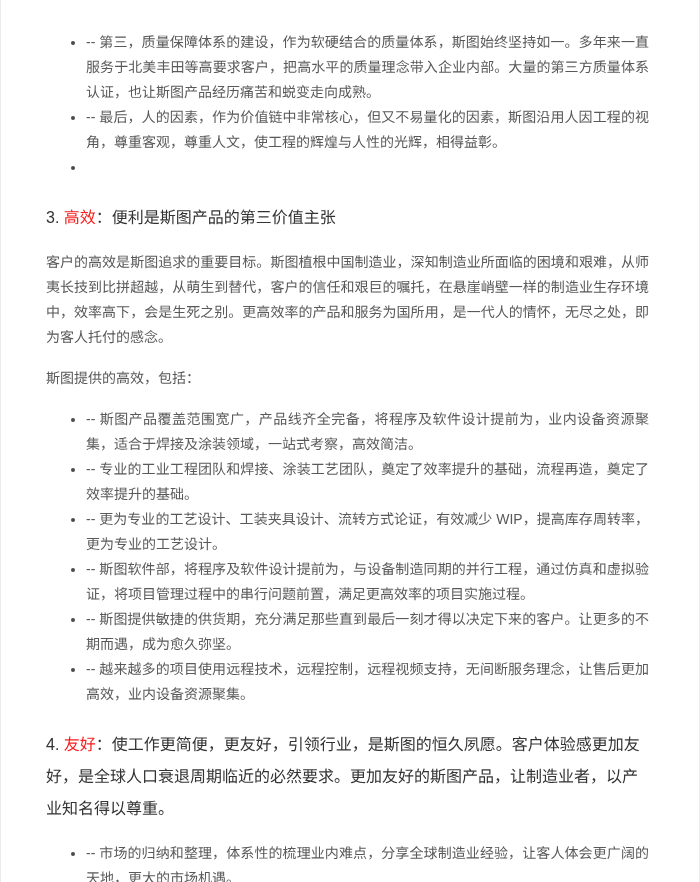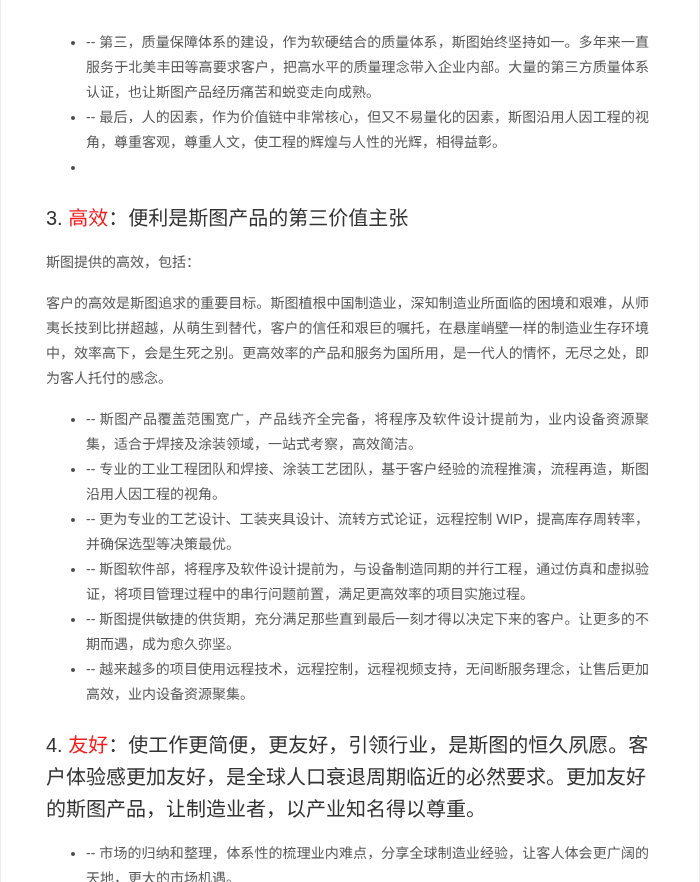--- a/index.html
+++ b/index.html
@@ -42,21 +42,21 @@
     min-height: 25px;
     color: var(--body_text, #595959);
     text-align: justify;
   }
   li::marker {
     color: var(--bullet, #4a4a4a);
     font-size: 13px;
   }
   h2 {
     margin: 16px 0 16px 0;
-    font-size: 20px;
+    font-size: 16px;
     line-height: 32px;
     font-weight: 400;
     color: var(--heading_text, #333333);
   }
   h2 .accent {
     color: var(--accent_red, #f81d1d);
   }
   .sec-quality ul { margin-top: 0; }
 </style>
 </head>
@@ -70,29 +70,29 @@
     <li>-- 第三，质量保障体系的建设，作为软硬结合的质量体系，斯图始终坚持如一。多年来一直服务于北美丰田等高要求客户，把高水平的质量理念带入企业内部。大量的第三方质量体系认证，也让斯图产品经历痛苦和蜕变走向成熟。</li>
         <li>-- 最后，人的因素，作为价值链中非常核心，但又不易量化的因素，斯图沿用人因工程的视角，尊重客观，尊重人文，使工程的辉煌与人性的光辉，相得益彰。</li>
         <li></li>
       </ul>
   </section>
 
   <section>
     <h2><span>3.</span>
       <span class="accent">高效</span><span>：便利是斯图产品的第三价值主张</span></h2>
 
+    <p>客户的高效是斯图追求的重要目标。斯图植根中国制造业，深知制造业所面临的困境和艰难，从师夷长技到比拼超越，从萌生到替代，客户的信任和艰巨的嘱托，在悬崖峭壁一样的制造业生存环境中，效率高下，会是生死之别。更高效率的产品和服务为国所用，是一代人的情怀，无尽之处，即为客人托付的感念。</p>
+
     <p>斯图提供的高效，包括：</p>
-
-    <p>客户的高效是斯图追求的重要目标。斯图植根中国制造业，深知制造业所面临的困境和艰难，从师夷长技到比拼超越，从萌生到替代，客户的信任和艰巨的嘱托，在悬崖峭壁一样的制造业生存环境中，效率高下，会是生死之别。更高效率的产品和服务为国所用，是一代人的情怀，无尽之处，即为客人托付的感念。</p>
 
     <ul>
 
     <li>-- 斯图产品覆盖范围宽广，产品线齐全完备，将程序及软件设计提前为，业内设备资源聚集，适合于焊接及涂装领域，一站式考察，高效简洁。</li>
-        <li>-- 专业的工业工程团队和焊接、涂装工艺团队，基于客户经验的流程推演，流程再造，斯图沿用人因工程的视角。</li>
-        <li>-- 更为专业的工艺设计、工装夹具设计、流转方式论证，远程控制 WIP，提高库存周转率，并确保选型等决策最优。</li>
+        <li>-- 专业的工业工程团队和焊接、涂装工艺团队，奠定了效率提升的基础，流程再造，奠定了效率提升的基础。</li>
+        <li>-- 更为专业的工艺设计、工装夹具设计、流转方式论证，有效减少 WIP，提高库存周转率，更为专业的工艺设计。</li>
         <li>-- 斯图软件部，将程序及软件设计提前为，与设备制造同期的并行工程，通过仿真和虚拟验证，将项目管理过程中的串行问题前置，满足更高效率的项目实施过程。</li>
         <li>-- 斯图提供敏捷的供货期，充分满足那些直到最后一刻才得以决定下来的客户。让更多的不期而遇，成为愈久弥坚。</li>
         <li>-- 越来越多的项目使用远程技术，远程控制，远程视频支持，无间断服务理念，让售后更加高效，业内设备资源聚集。</li>
       </ul>
   </section>
 
   <section>
     <h2><span>4.</span>
       <span class="accent">友好</span><span>：使工作更简便，更友好，引领行业，是斯图的恒久夙愿。客户体验感更加友好，是全球人口衰退周期临近的必然要求。更加友好的斯图产品，让制造业者，以产业知名得以尊重。</span></h2>
 

